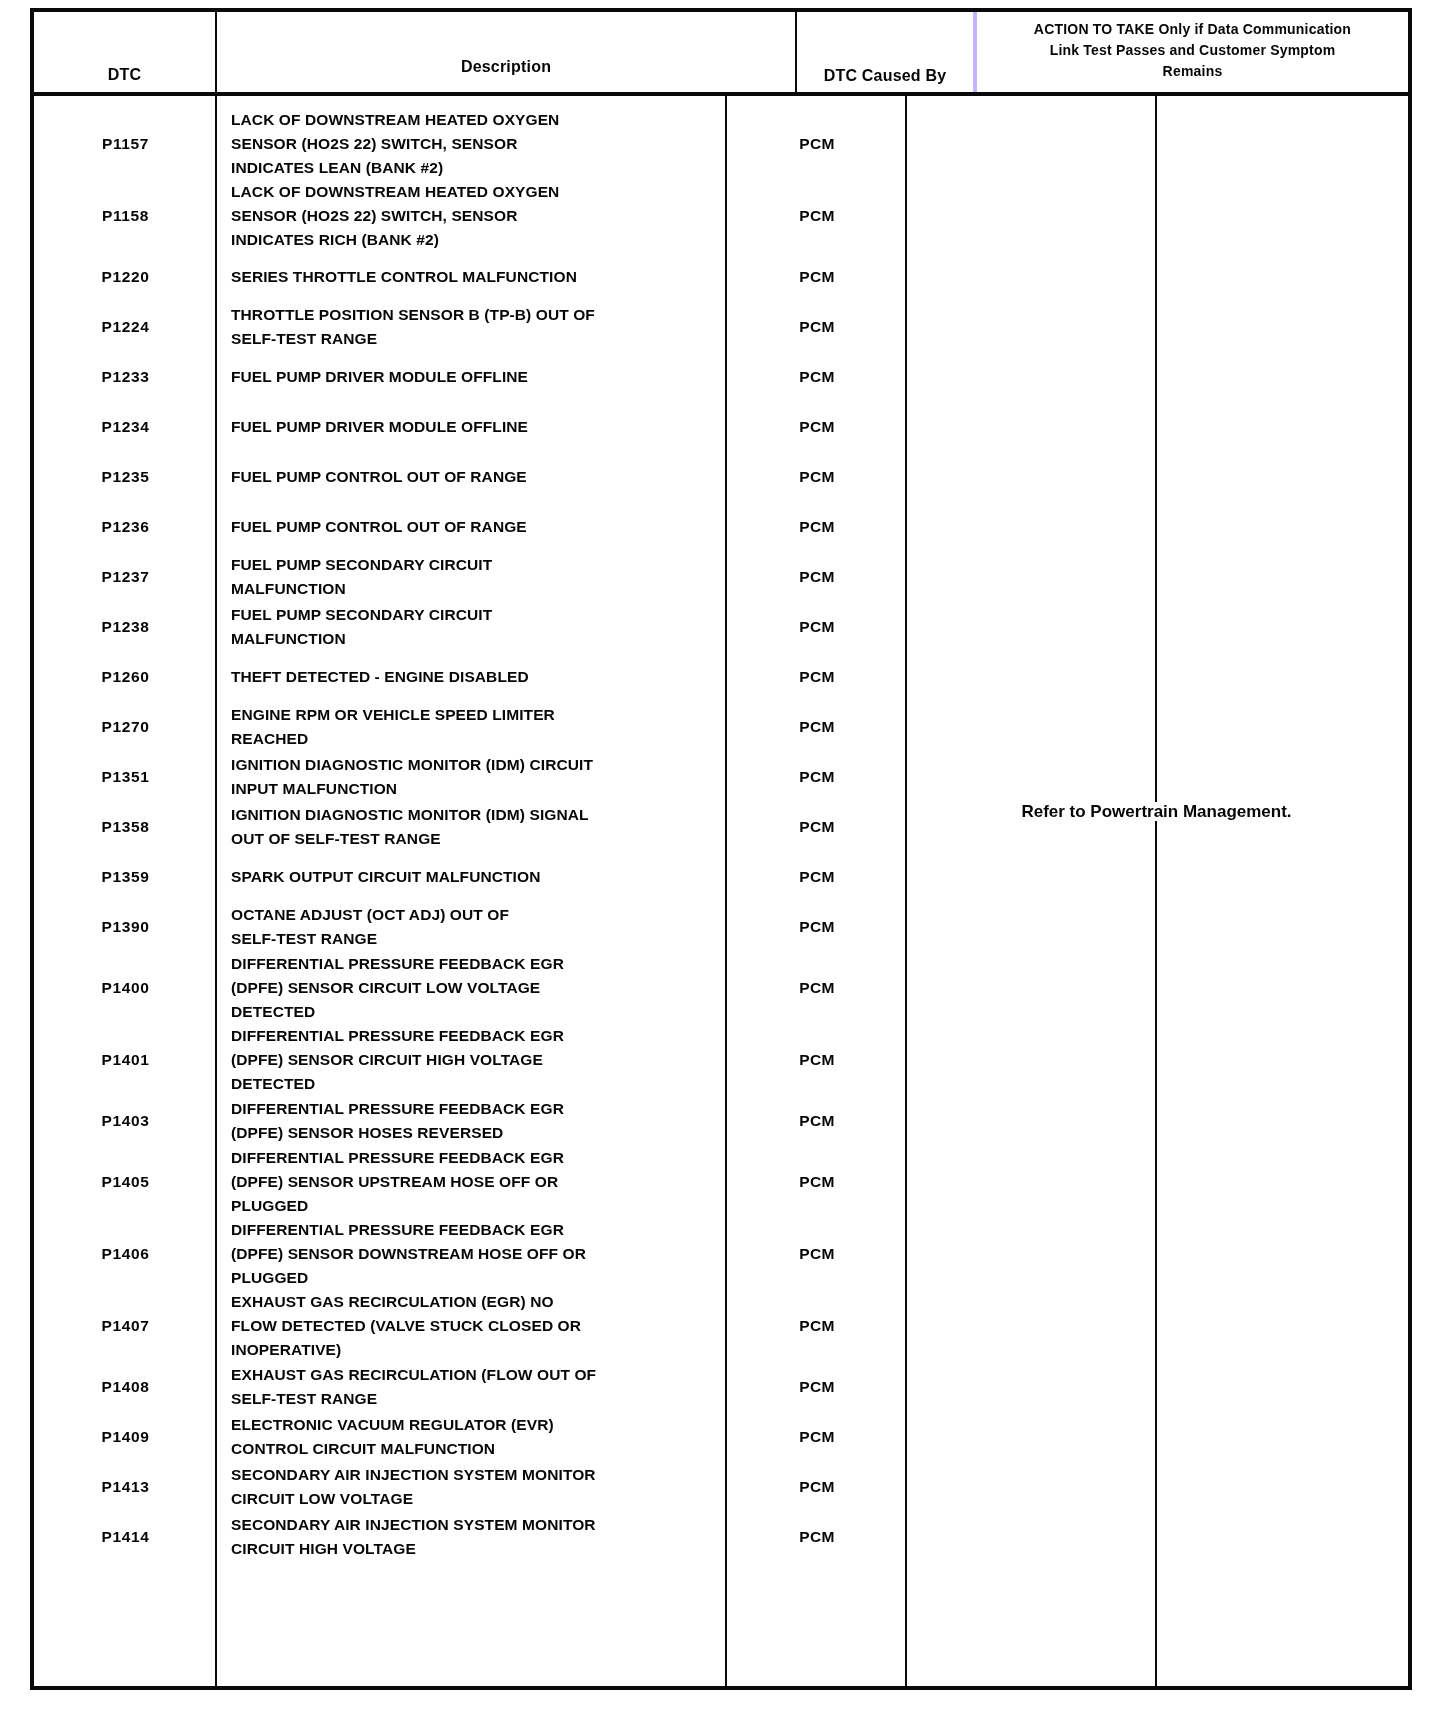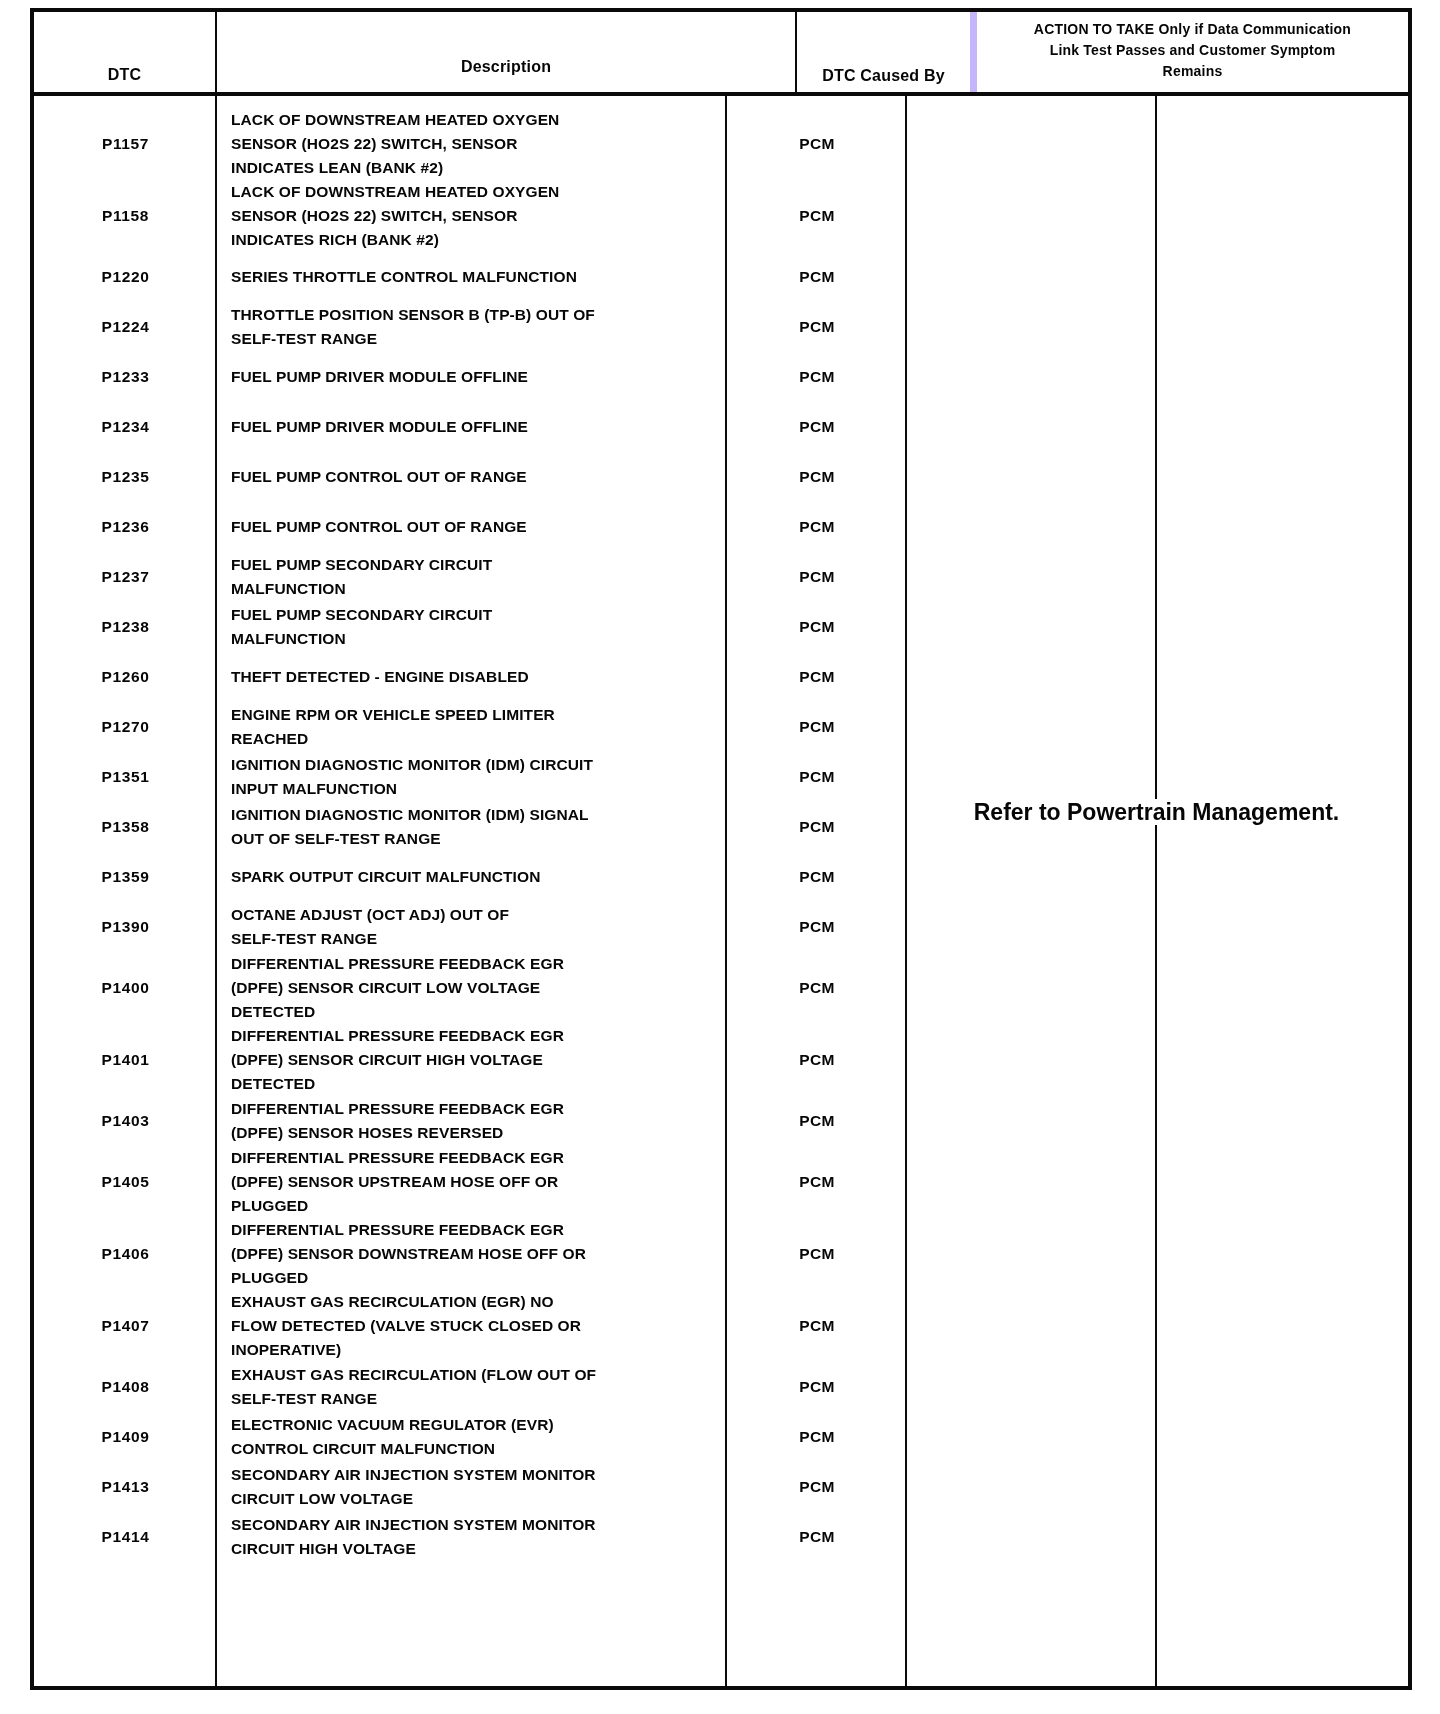--- a/index.html
+++ b/index.html
@@ -55,21 +55,21 @@
   }
   .th-desc {
     width: 580px;
     border-right: 2px solid #0a0a0a;
     align-items: flex-end;
     justify-content: center;
     padding-bottom: 16px;
   }
   .th-cause {
     width: 180px;
-    border-right: 7px solid #c4b5fd;
+    border-right: 4px solid #c4b5fd;
     align-items: flex-end;
     justify-content: center;
     padding-bottom: 7px;
   }
   .th-action {
     flex: 1;
     align-items: flex-start;
     justify-content: center;
     padding-top: 7px;
     text-align: center;
@@ -127,21 +127,21 @@
   }
   .cell-action {
     flex: 1;
   }
   .action-note {
     position: absolute;
     left: 873px;
     right: 2px;
     top: 704px;
     text-align: center;
-    font-size: 23px;
+    font-size: 17px;
     line-height: 24px;
     z-index: 3;
   }
   .action-note span {
     background: #ffffff;
     padding: 0 8px;
   }
 </style>
 </head>
 <body>

